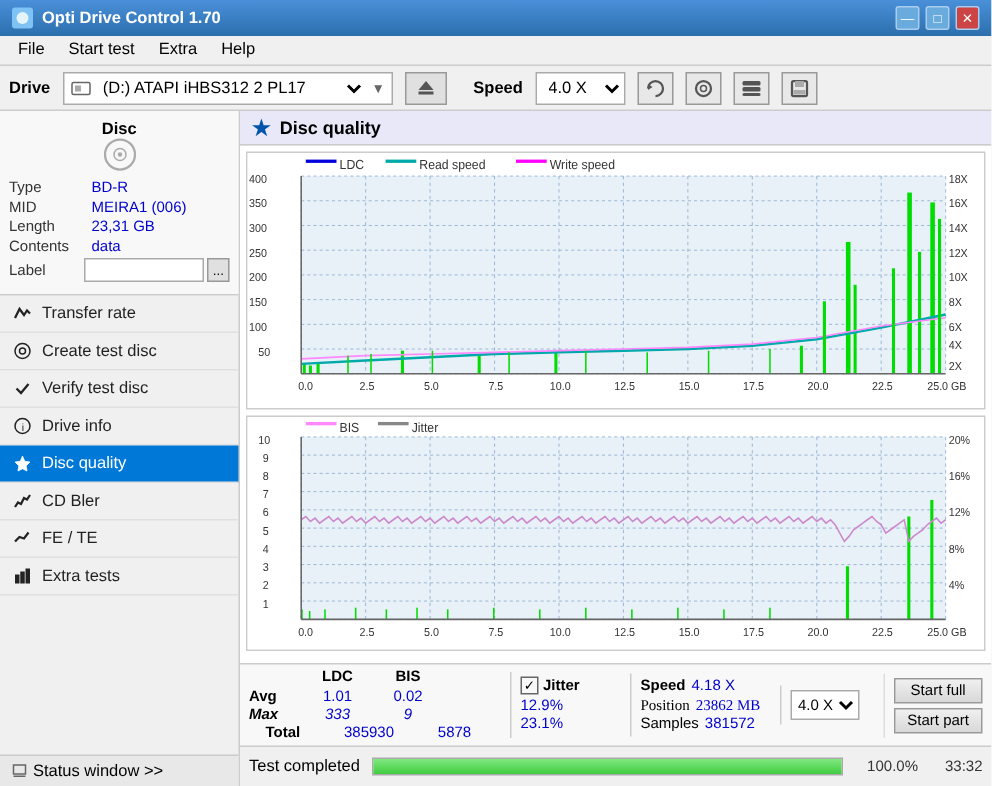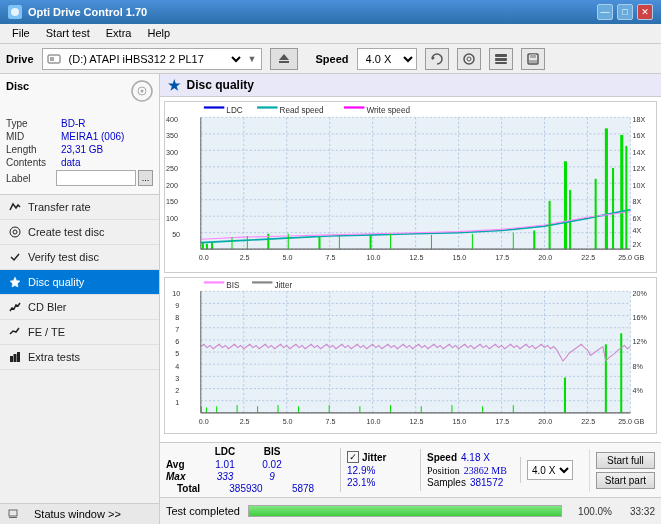--- a/index.html
+++ b/index.html
@@ -64,21 +64,21 @@
       display: flex;
       flex-direction: column;
     }
     
     
     .disc-panel {
       background: #f8f8f8;
       border-bottom: 1px solid #ccc;
       padding: 6px;
     }
-    .disc-header { display: flex; align-items: flex-start; justify-content: space-between; margin-bottom: 16px; }
+    .disc-header { display: flex; align-items: center; justify-content: space-between; margin-bottom: 6px; flex-direction: column; }
     .disc-title { font-size: 11px; font-weight: bold; }
     .disc-row { display: flex; align-items: center; margin-bottom: 2px; font-size: 10px; }
     .disc-row-label { color: #333; width: 55px; }
     .disc-row-value { color: #0000cc; font-size: 10px; }
     .label-input { border: 1px solid #aaa; width: 80px; height: 16px; font-size: 10px; padding: 1px 2px; }
     .label-btn { width: 16px; height: 16px; background: #e0e0e0; border: 1px solid #999; cursor: pointer; margin-left: 2px; font-size: 9px; }
     
     
     .nav-items { display: flex; flex-direction: column; }
     .nav-item {
@@ -90,21 +90,21 @@
     .nav-icon { width: 14px; height: 14px; display: flex; align-items: center; justify-content: center; flex-shrink: 0; }
     
     
     .sidebar-status {
       margin-top: auto;
       border-top: 1px solid #ccc;
       padding: 4px 8px;
       font-size: 11px;
       background: #e8e8e8;
       cursor: pointer;
-      display: flex; align-items: center; gap: 16px;
+      display: flex; align-items: center; gap: 4px;
     }
     
     
     .content { flex: 1; display: flex; flex-direction: column; background: white; overflow: hidden; }
     
     
     .dq-header {
       background: #e8e8f8;
       border-bottom: 1px solid #ccc;
       padding: 3px 8px;
@@ -288,20 +288,29 @@
         </span>
         <span>Create test disc</span>
       </div>
       <div class="nav-item">
         <span class="nav-icon">
           <svg width="12" height="12" viewBox="0 0 12 12">
               <path d="M2,6 L5,9 L10,3" fill="none" stroke="currentColor" stroke-width="1.5"></path>
             </svg>
         </span>
         <span>Verify test disc</span>
+      </div>
+      <div class="nav-item">
+        <span class="nav-icon">
+          <svg width="12" height="12" viewBox="0 0 12 12">
+              <circle cx="6" cy="6" r="5" fill="none" stroke="currentColor" stroke-width="1"></circle>
+              <text x="5.5" y="9" font-size="7" fill="currentColor">i</text>
+            </svg>
+        </span>
+        <span>Drive info</span>
       </div>
       <div class="nav-item active">
         <span class="nav-icon">
           <svg width="12" height="12" viewBox="0 0 12 12">
             <polygon points="6,1 7.5,4.5 11,5 8.5,7.5 9,11 6,9.5 3,11 3.5,7.5 1,5 4.5,4.5" fill="white" stroke="white" stroke-width="0.5"></polygon>
           </svg>
         </span>
         <span>Disc quality</span>
       </div>
       <div class="nav-item">

